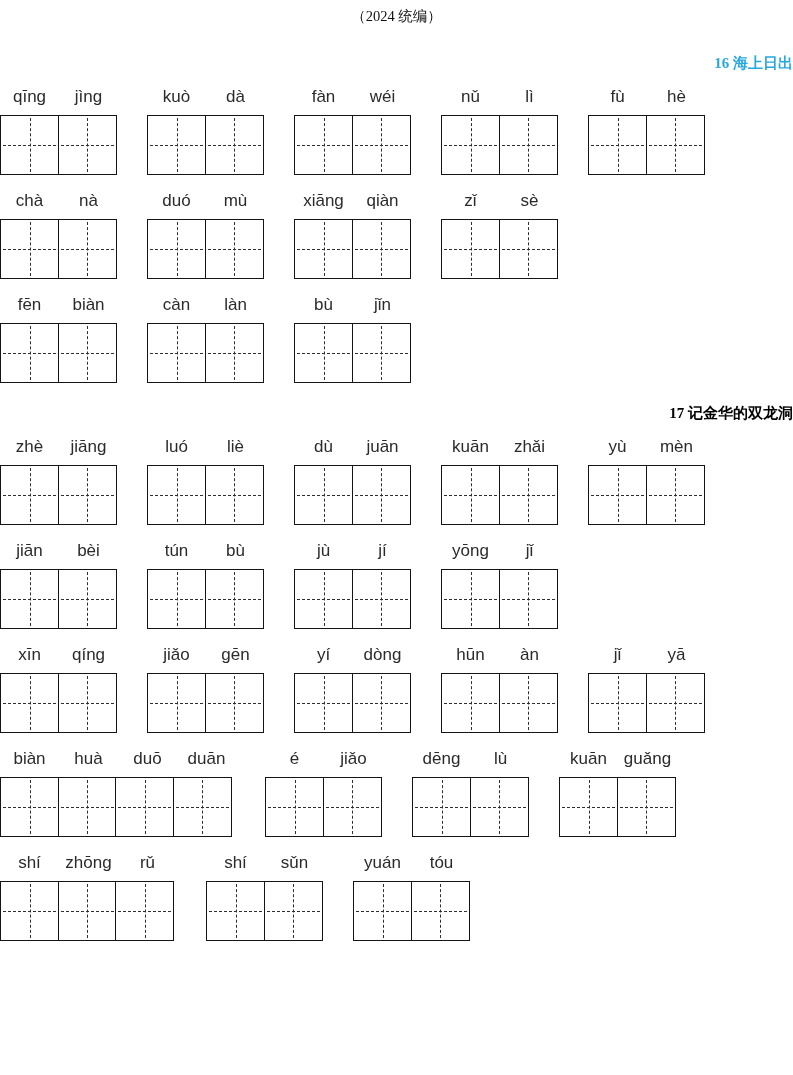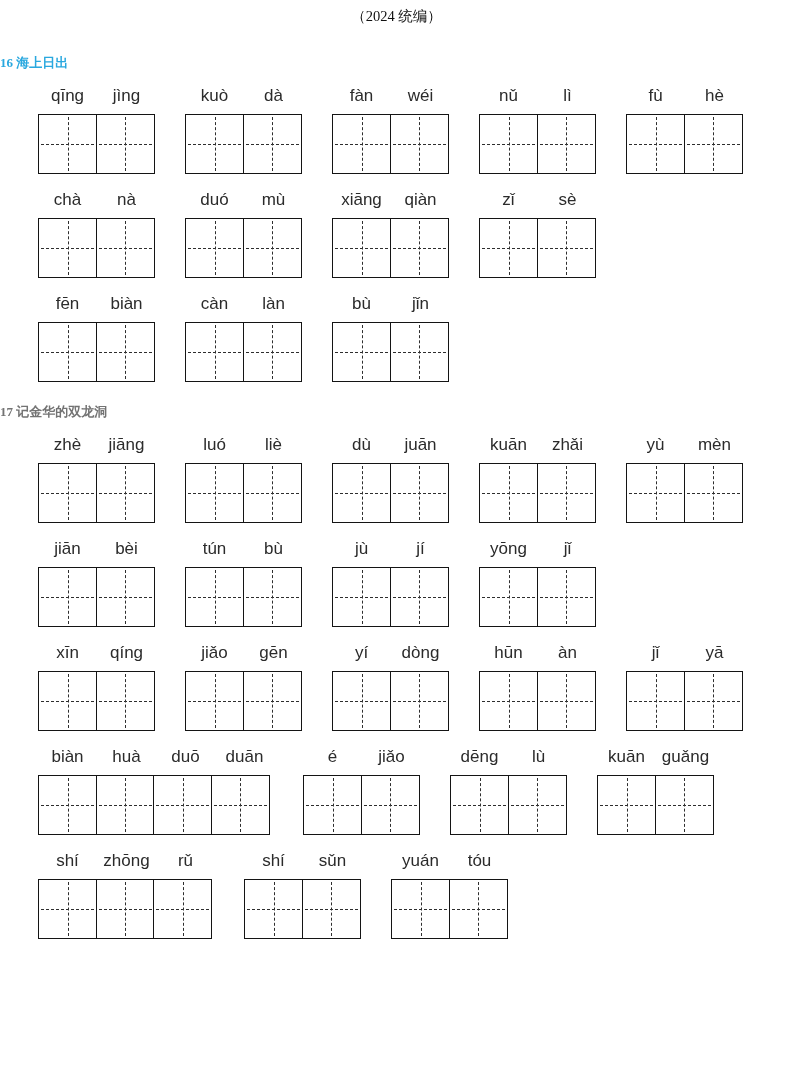--- a/index.html
+++ b/index.html
@@ -21,31 +21,30 @@
   }
   .subtitle {
     margin:7px 0 0 0;
     text-align:center;
     font-family:Liberation Serif, serif;
     font-size:14.5px;
     color:#111;
   }
   .section-heading {
     margin:28px 0 0 0;
-    text-align:left;
+    text-align:right;
     font-family:"Liberation Serif","DejaVu Serif",serif;
     font-weight:700;
-    font-size:13px;
+    font-size:15px;
   }
   .section + .section .section-heading { margin-top:21px; }
   .rows { margin-top:14px; }
   .word-row {
     display:flex;
     gap:29px;
-    padding-left:38px;
     margin-bottom:16px;
   }
   .word-group { flex:none; }
   .pinyin-row { display:flex; margin-bottom:8px; }
   .syll {
     width:59px;
     text-align:center;
     font-size:17px;
     color:#2b2b2b;
     white-space:nowrap;
@@ -199,21 +198,21 @@
               </div>
               <div class="boxes-row">
                 <div class="writing-box"></div>
                 <div class="writing-box"></div>
               </div>
             </div>
           </div>
         </div>
       </section>
       <section class="section">
-        <h2 class="section-heading" style="color: #737373;">17 记金华的双龙洞</h2>
+        <h2 class="section-heading" style="color: #000000;">17 记金华的双龙洞</h2>
         <div class="rows">
           <div class="word-row">
             <div class="word-group">
               <div class="pinyin-row">
                 <span class="syll">zhè</span>
                 <span class="syll">jiāng</span>
               </div>
               <div class="boxes-row">
                 <div class="writing-box"></div>
                 <div class="writing-box"></div>

